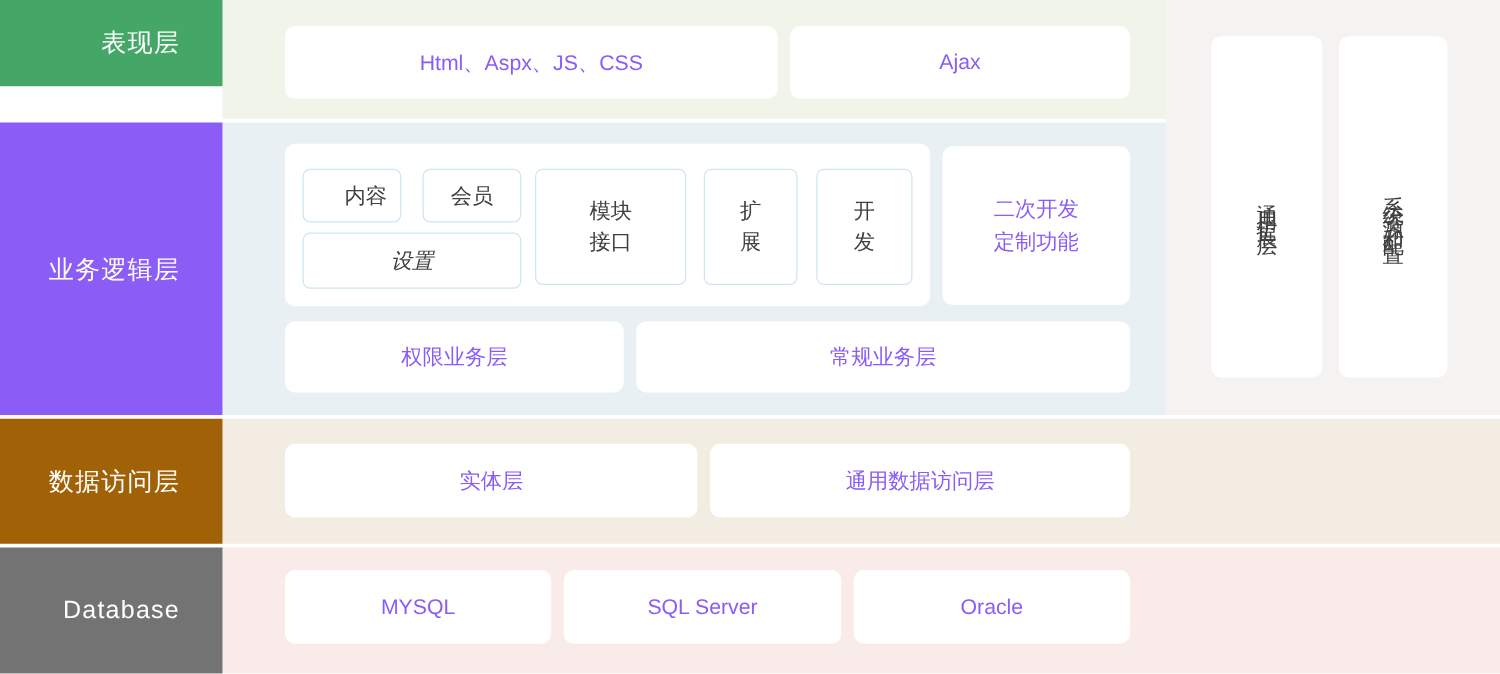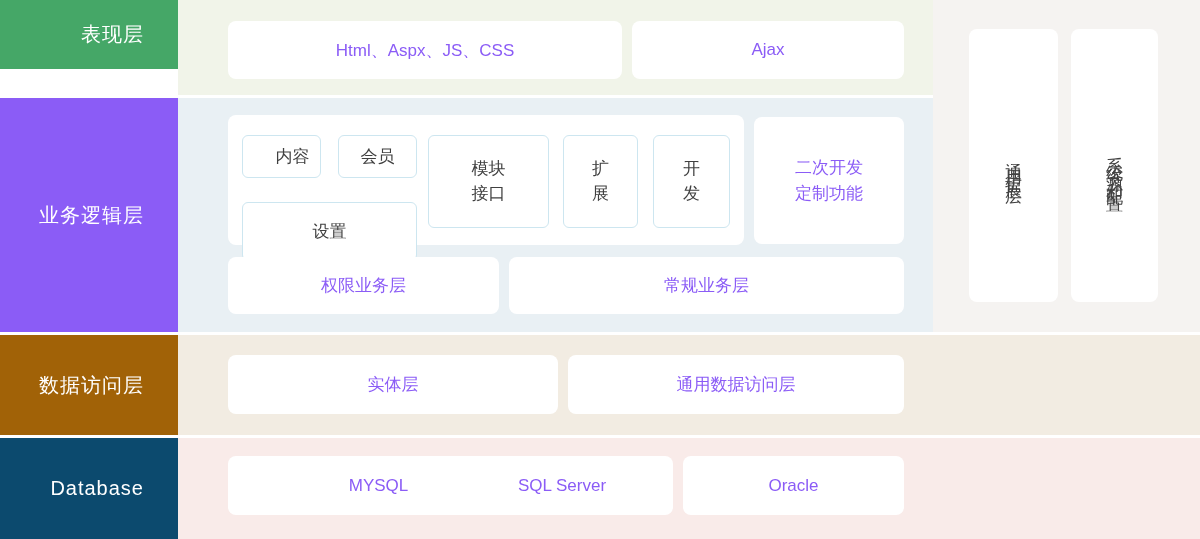--- a/index.html
+++ b/index.html
@@ -63,33 +63,33 @@
     box-sizing: border-box;
     display: flex;
     align-items: center;
     justify-content: center;
     color: #404040;
     font-size: 17px;
     text-align: center;
   }
   #chip-content          { left: 242px; top: 135px; width: 79px;  height: 43px; padding-left: 22px; }
   #chip-member           { left: 338px; top: 135px; width: 79px;  height: 43px; }
-  #chip-settings         { left: 242px; top: 202px; width: 175px; height: 59px; }
+  #chip-settings         { left: 242px; top: 186px; width: 175px; height: 45px; font-style: italic; }
   #chip-module-interface { left: 428px; top: 135px; width: 121px; height: 93px; }
   #chip-extension        { left: 563px; top: 135px; width: 75px;  height: 93px; }
   #chip-development      { left: 653px; top: 135px; width: 77px;  height: 93px; }
 
   #box-secondary-dev     { left: 754px; top: 117px; width: 150px; height: 127px; }
   #box-permission        { left: 228px; top: 257px; width: 271px; height: 57px; }
   #box-general-business  { left: 509px; top: 257px; width: 395px; height: 57px; }
 
   #box-entity            { left: 228px; top: 355px; width: 330px; height: 59px; }
   #box-general-data      { left: 568px; top: 355px; width: 336px; height: 59px; }
 
-  #box-mysql             { left: 228px; top: 456px; width: 213px; height: 59px; padding-left: 44px; }
+  #box-mysql             { left: 228px; top: 456px; width: 213px; height: 59px; }
   #box-sqlserver         { left: 451px; top: 456px; width: 222px; height: 59px; }
   #box-oracle            { left: 683px; top: 456px; width: 221px; height: 59px; }
 
   
   .vbox {
     position: absolute;
     background: #ffffff;
     border-radius: 8px;
     display: flex;
     align-items: center;
@@ -124,21 +124,21 @@
 
   <div class="sb" id="sb-presentation" style="background-color: rgb(69, 167, 103);">
     <span>表现层</span>
   </div>
   <div class="sb" id="sb-business" style="background-color: #8b5cf6;">
     <span>业务逻辑层</span>
   </div>
   <div class="sb" id="sb-dataaccess" style="background-color: #a16207;">
     <span>数据访问层</span>
   </div>
-  <div class="sb" id="sb-database" style="background-color: #0c4a6e; text-align: right;">
+  <div class="sb" id="sb-database" style="background-color: #737373; text-align: right;">
     <span>Database</span>
   </div>
 
   <div class="wbox" id="box-frontend">
     <span>Html、Aspx、JS、CSS</span>
   </div>
   <div class="wbox" id="box-ajax">
     <span>Ajax</span>
   </div>
 

